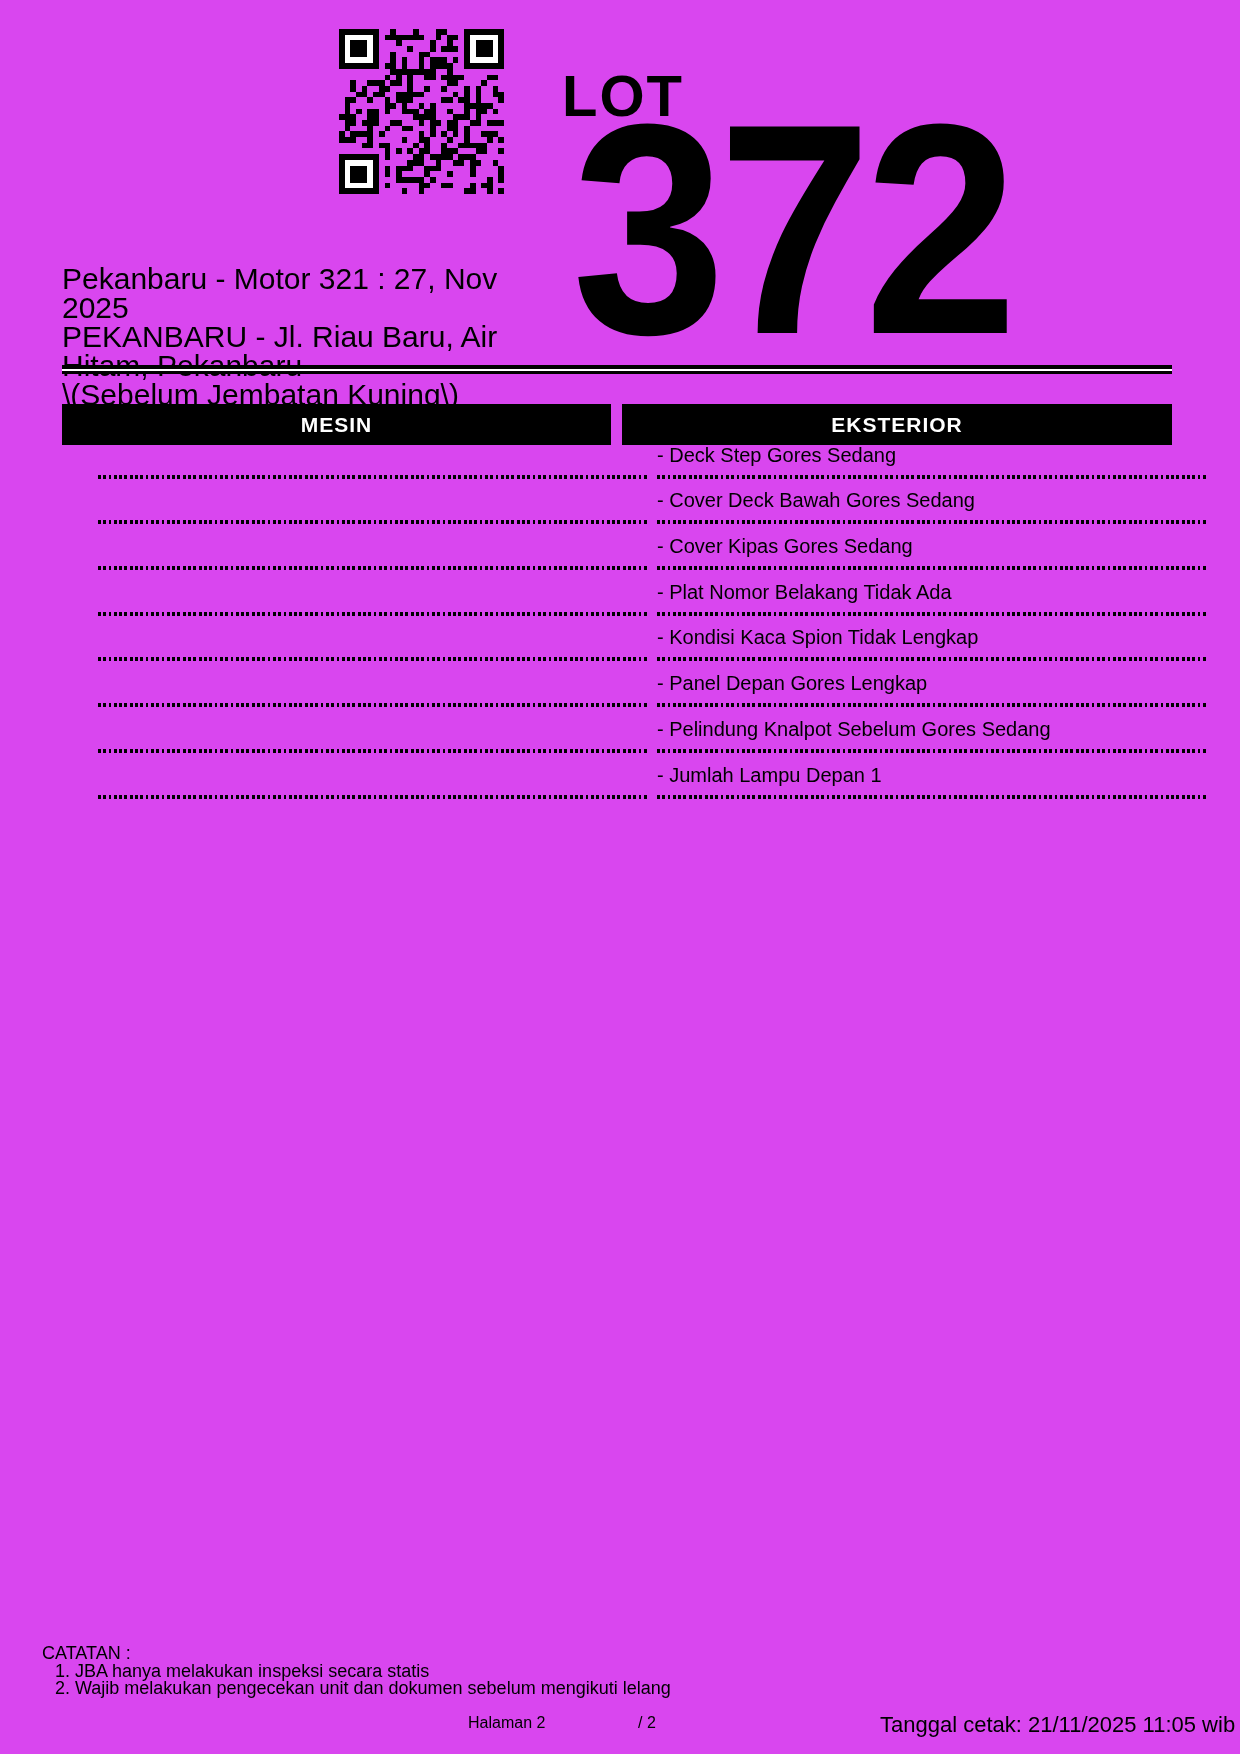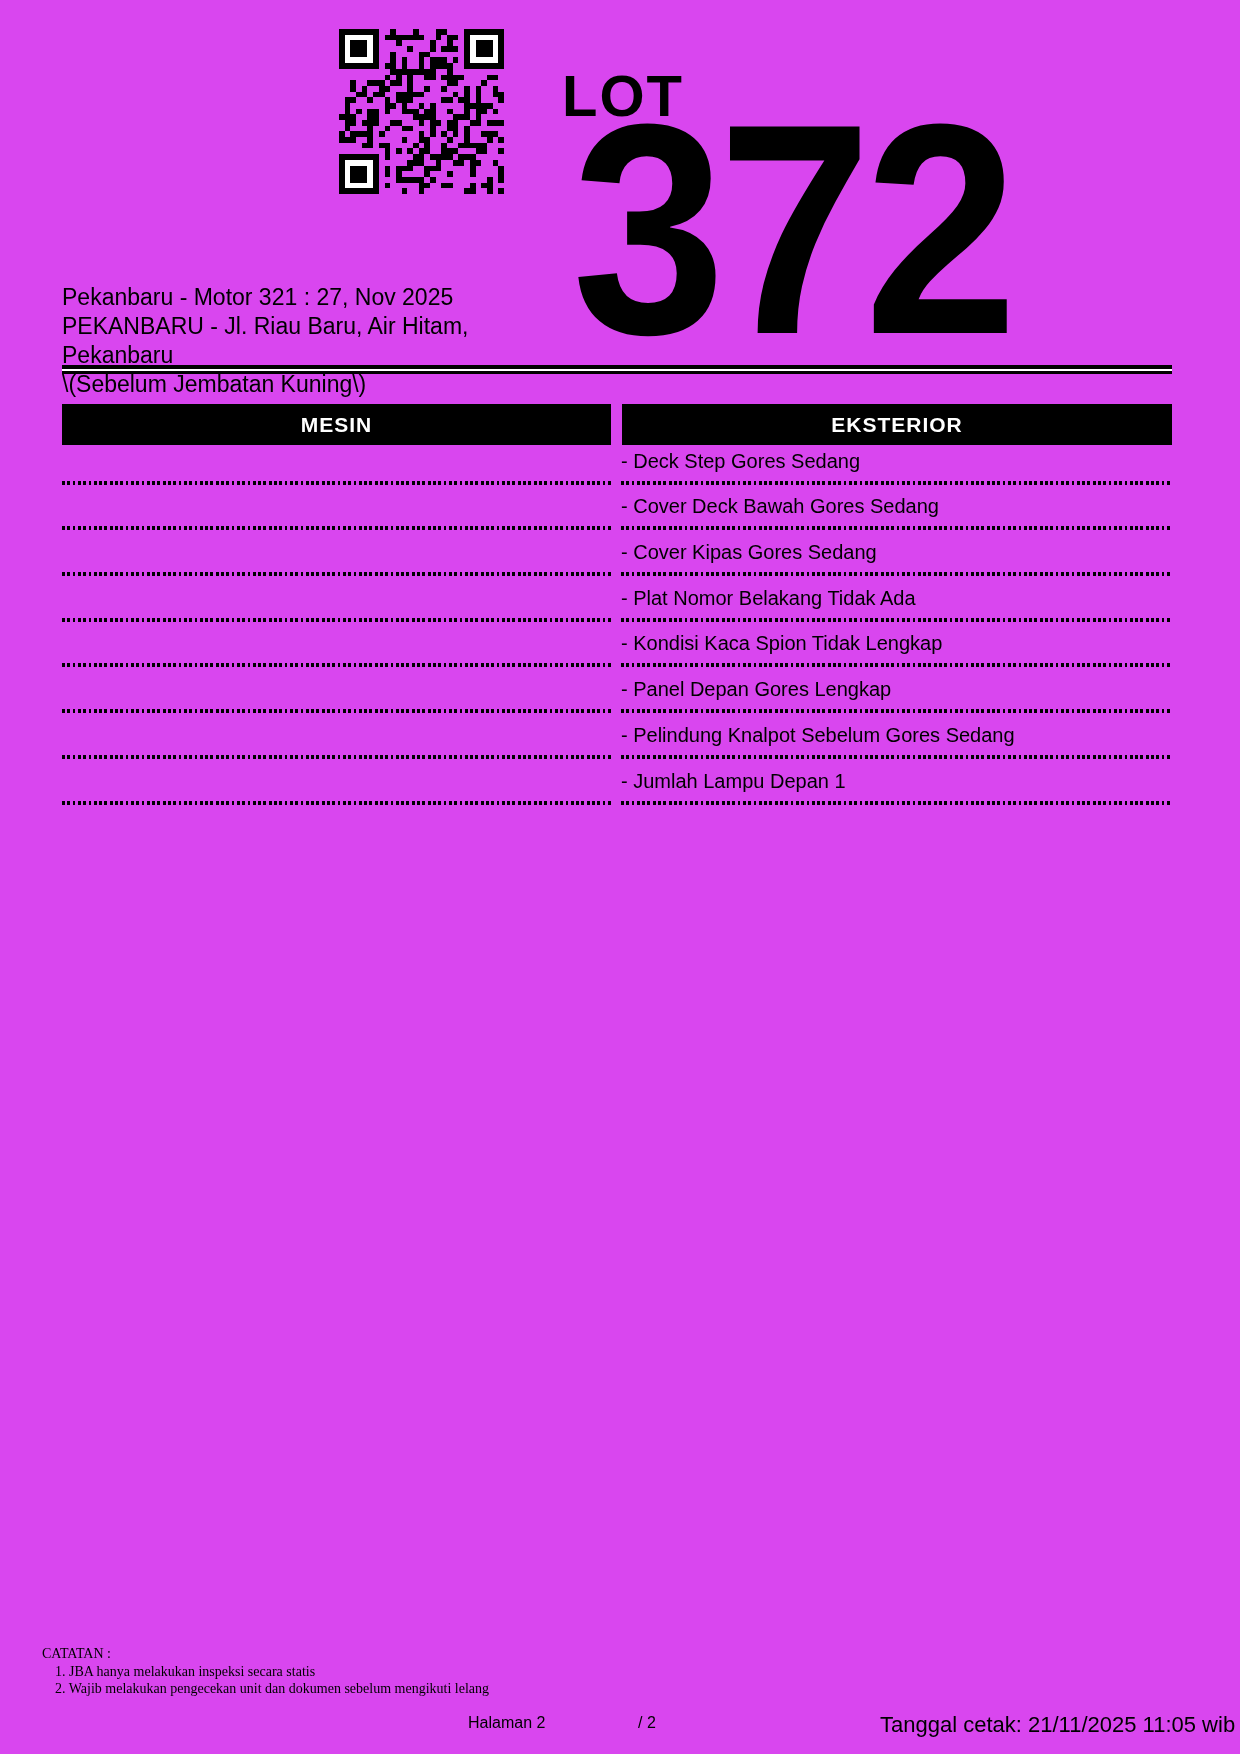--- a/index.html
+++ b/index.html
@@ -19,56 +19,56 @@
     font-size:58px; font-weight:bold; line-height:1; letter-spacing:2px;
   }
   .lot-number {
     position:absolute; left:572px; top:79px;
     font-size:300px; font-weight:bold; line-height:1; letter-spacing:-8px;
     transform:scaleX(0.92); transform-origin:left top; white-space:nowrap;
   }
 
   
   .venue {
-    position:absolute; left:62px; top:283px; width:480px;
-    font-size:23px; line-height:29px;
+    position:absolute; left:62px; top:264px; width:480px;
+    font-size:30px; line-height:29px;
   }
 
   
   .double-rule {
     position:absolute; left:62px; top:365px; width:1110px; height:9px;
     background:linear-gradient(to bottom,#000 0 4px,#fff 4px 6px,#000 6px 9px);
   }
 
   
   .bar {
     position:absolute; top:404px; height:41px; background:#000; color:#fff;
     display:flex; align-items:center; justify-content:center;
     font-size:21px; font-weight:bold; letter-spacing:1px;
   }
   .bar.left  { left:62px;  width:549px; }
   .bar.right { left:622px; width:550px; }
 
   
   .rows { position:absolute; left:62px; top:449px; width:1110px; }
   .row  { position:relative; height:45.7px; }
-  .cell { position:absolute; bottom:10px; top:0; }
+  .cell { position:absolute; bottom:16px; top:0;margin-left:36px; }
   .cell.left  { left:0;     width:550px; }
   .cell.right { left:559px; width:551px; }
   .cell::after {
     content:""; position:absolute; left:0; right:0; bottom:0; height:4px;
     background:repeating-linear-gradient(to right,#000 0 2.8px,transparent 2.8px 5.3px);
   }
   .item {
     position:absolute; left:0; bottom:12px;
     font-size:20px; white-space:nowrap;
   }
 
   
-  .notes { position:absolute; left:42px; top:1645px; font-size:14px; line-height:17.5px;font-family:Liberation Serif, serif; }
+  .notes { position:absolute; left:42px; top:1645px; font-size:18px; line-height:17.5px; }
   .notes .note-items { padding-left:13px; }
 
   
   .footer-page  { position:absolute; left:468px; top:1714px; font-size:16px; }
   .footer-total { position:absolute; left:638px; top:1714px; font-size:16px; }
   .footer-date  { position:absolute; left:880px; top:1712px; font-size:22px; white-space:nowrap; }
 </style>
 </head>
 <body>
 

